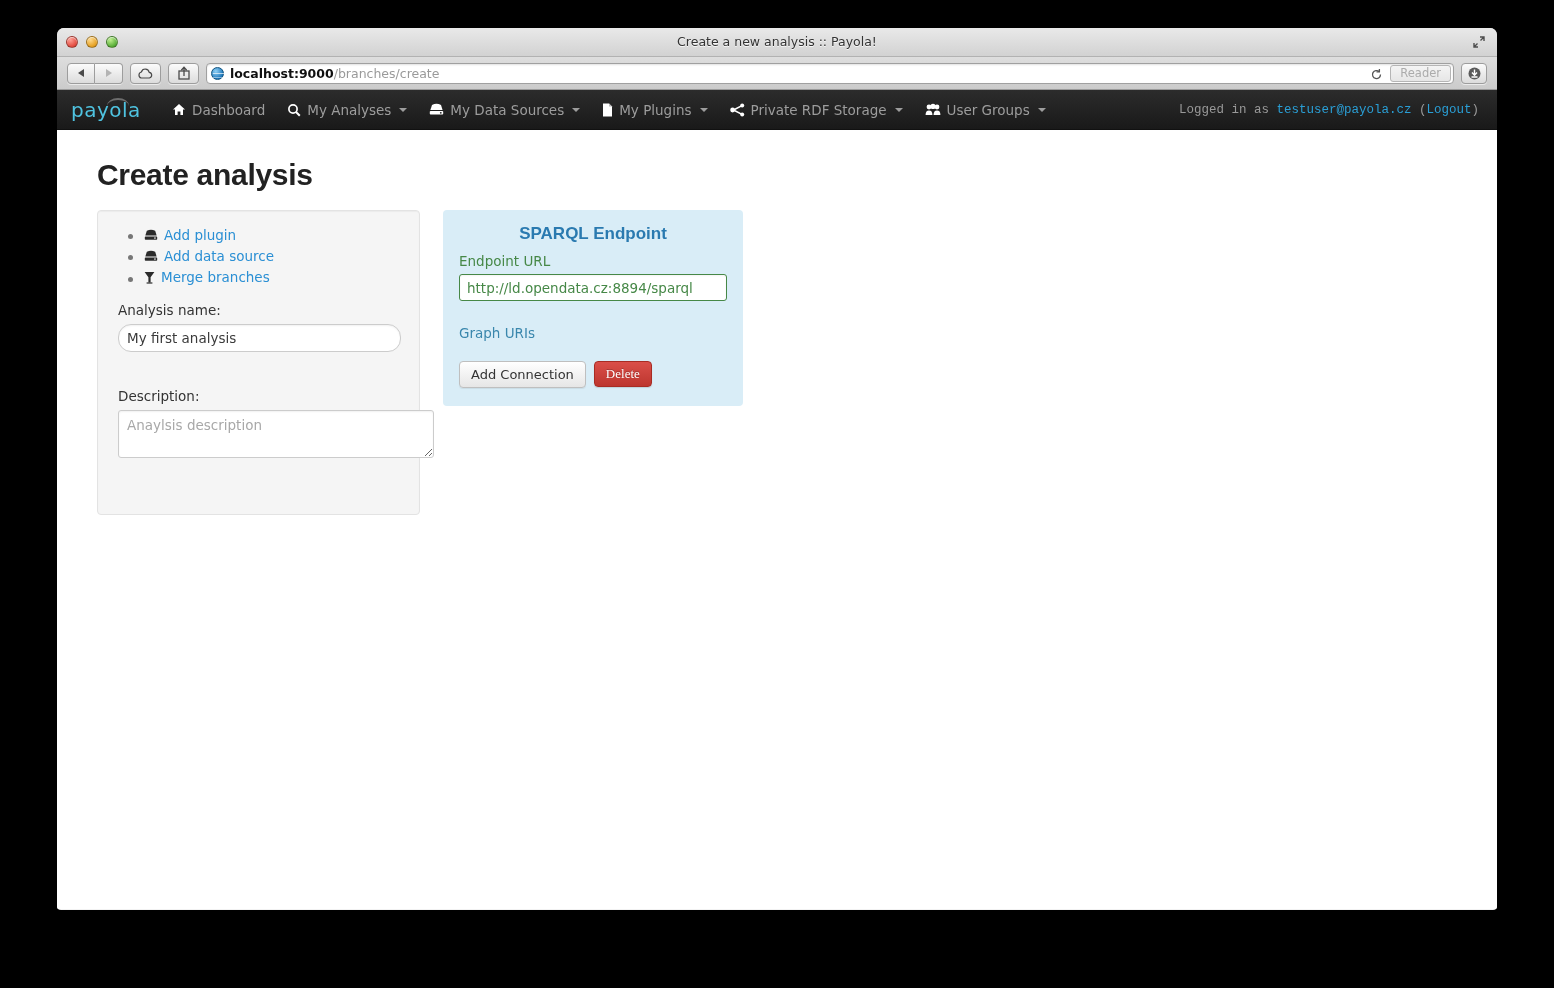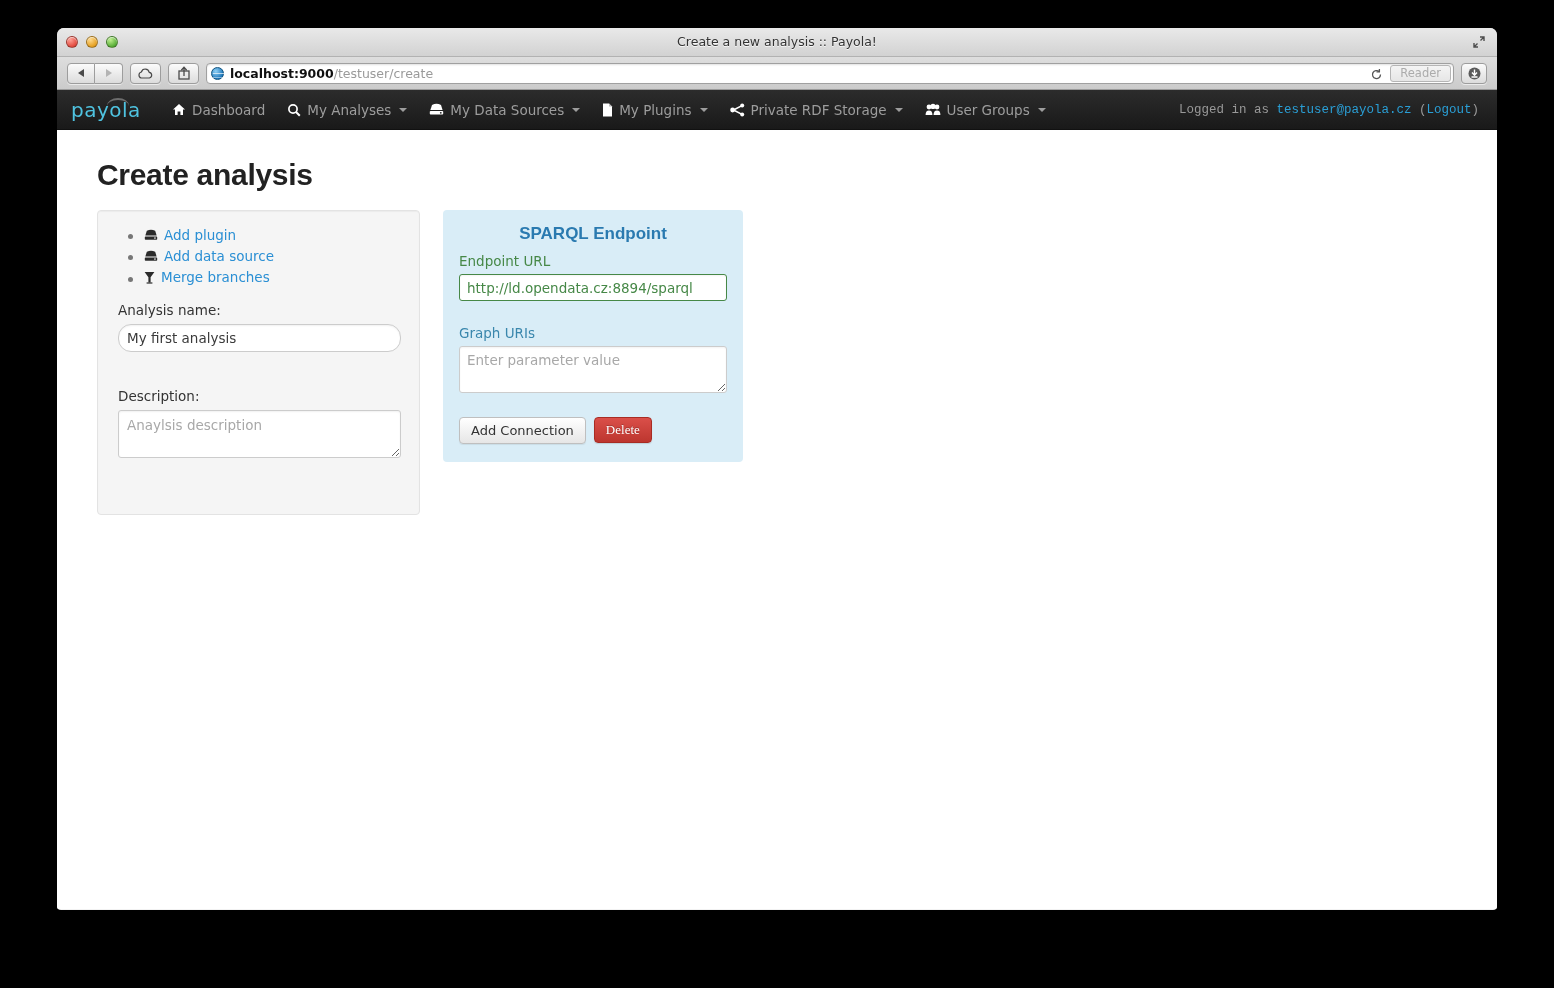--- a/index.html
+++ b/index.html
@@ -227,21 +227,21 @@
     width: 283px; height: 28px;
     border: 1px solid #ccc; border-radius: 13px;
     padding: 0 8px;
     font-size: 13.5px; color: #3b3b3b;
     font-family: "DejaVu Sans", sans-serif;
     background: #fff;
     box-shadow: inset 0 1px 2px rgba(0,0,0,0.06);
     outline: none;
   }
   #description-input {
-    width: 283px; height: 48px;
+    width: 316px; height: 48px;
     border: 1px solid #ccc; border-radius: 3px;
     padding: 6px 8px;
     font-size: 13.5px; color: #3b3b3b;
     font-family: "DejaVu Sans", sans-serif;
     background: #fff; resize: vertical;
     box-shadow: inset 0 1px 2px rgba(0,0,0,0.06);
     outline: none;
   }
   #description-input::placeholder, #graph-uris-input::placeholder { color: #a8a8a8; }
   #analysis-name-spacer { height: 26px; }
@@ -355,21 +355,21 @@
     </div>
     <div class="tb-btn" id="share-button">
       <svg width="14" height="14" viewBox="0 0 14 14">
         <rect x="2" y="5" width="10" height="8" fill="none" stroke="#4a4a4a" stroke-width="1.3"></rect>
         <path d="M7 10 L7 1.5 M4.3 4.2 L7 1.3 L9.7 4.2" stroke="#4a4a4a" stroke-width="1.3" fill="none"></path>
       </svg>
     </div>
 
     <div id="urlbar">
       <span id="globe-icon"></span>
-      <span id="url-text"><span id="url-host">localhost:9000</span><span id="url-path">/testuser/create</span></span>
+      <span id="url-text"><span id="url-host">localhost:9000</span><span id="url-path">/branches/create</span></span>
       <div id="reload-button">
         <svg width="13" height="13" viewBox="0 0 13 13">
           <path d="M10.5 6.5 A4 4 0 1 1 9.2 3.6" stroke="#555" stroke-width="1.3" fill="none"></path>
           <polyline points="9.4,0.9 9.4,3.9 6.5,3.9" stroke="#555" stroke-width="1.3" fill="none"></polyline>
         </svg>
       </div>
       <div id="reader-button">Reader</div>
     </div>
 
     <div class="tb-btn" id="downloads-button">
@@ -520,21 +520,20 @@
 
         <div id="sparql-plugin-box">
           <div id="sparql-title">SPARQL Endpoint</div>
 
           <label class="param-label-ok">Endpoint URL</label>
           <input id="endpoint-url-input" type="text" value="http://ld.opendata.cz:8894/sparql" style="">
 
           <div class="gap-md"></div>
 
           <label class="param-label-info">Graph URIs</label>
-          <textarea id="graph-uris-input" placeholder="Enter parameter value" style=""></textarea>
 
           <div id="plugin-buttons">
             <button id="add-connection-button">Add Connection</button>
             <button id="delete-button">Delete</button>
           </div>
         </div>
 
       </div>
     </div>
   </div>

